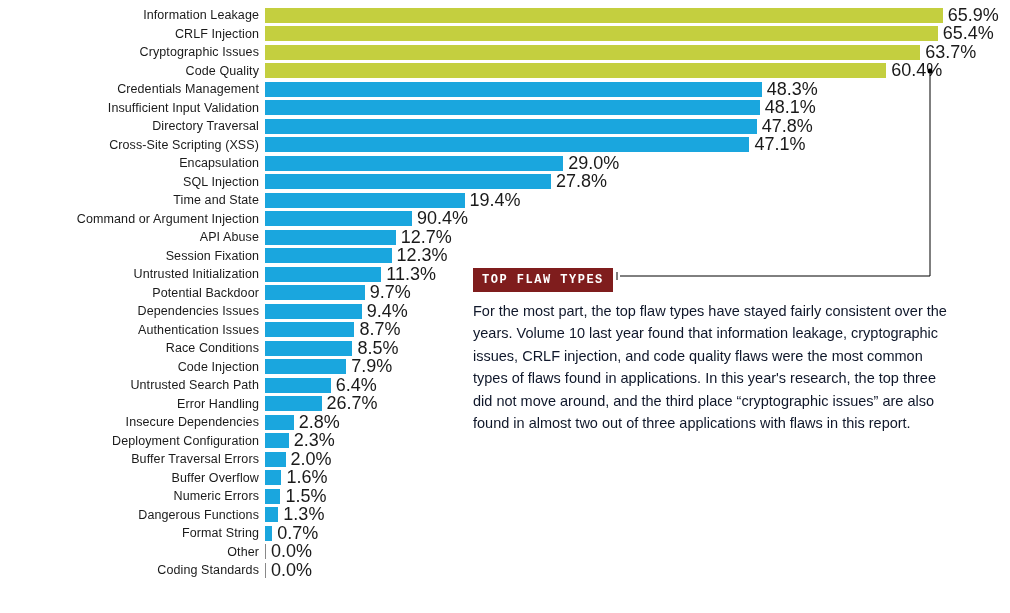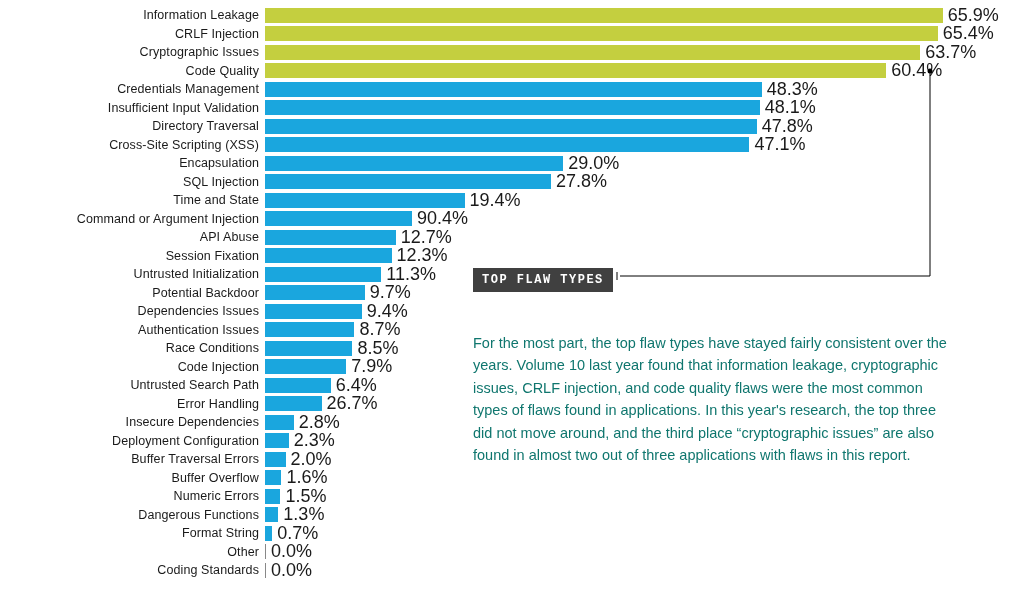--- a/index.html
+++ b/index.html
@@ -42,37 +42,36 @@
   .row .bar.norm { background: #1aa6de; }
   .row .val {
     margin-left: 5px;
     font-size: 18px;
     white-space: nowrap;
   }
   .callout-badge {
     position: absolute;
     left: 473px;
     top: 268px;
-    background: #404040;
+    background: #7f1d1d;
     color: #fff;
     font-family: "Courier New", monospace;
     font-weight: 700;
     letter-spacing: 1.5px;
     font-size: 12px;
     padding: 5px 9px;
   }
   .callout-text {
     position: absolute;
     left: 473px;
     top: 300px;
     width: 485px;
     font-size: 14.5px;
     line-height: 1.55;
-    color: #0f766e;
-    margin-top: 32px;
+    color: #0f172a;
   }
   
   .leader {
     position: absolute;
     left: 0; top: 0;
     width: 1010px; height: 613px;
     pointer-events: none;
   }
 </style>
 </head>

